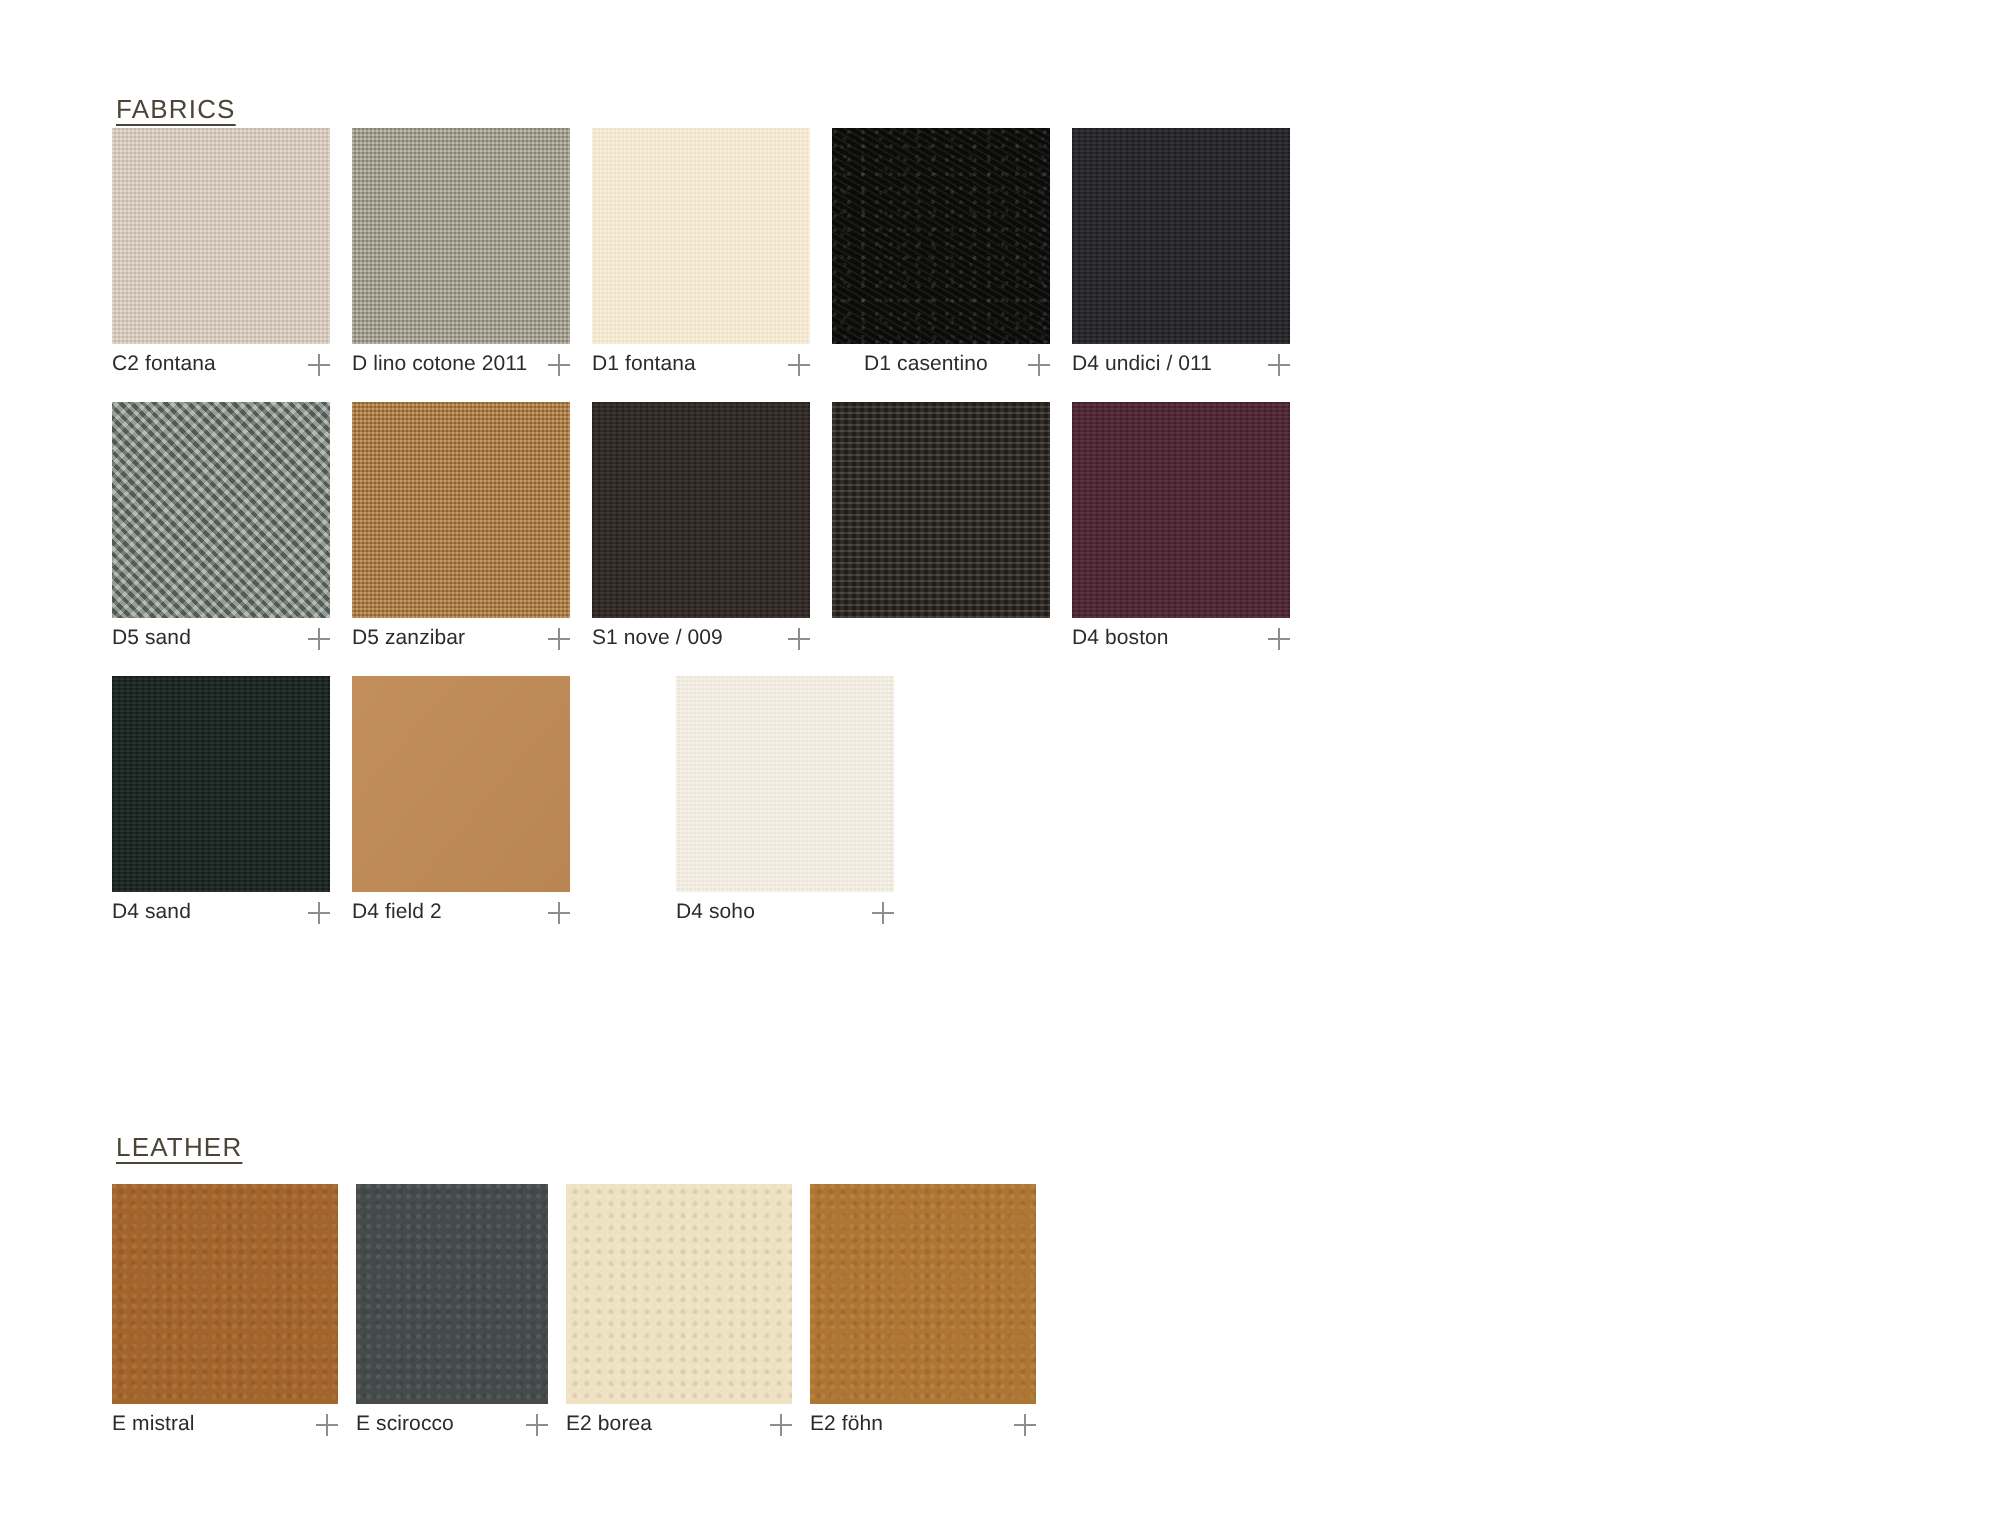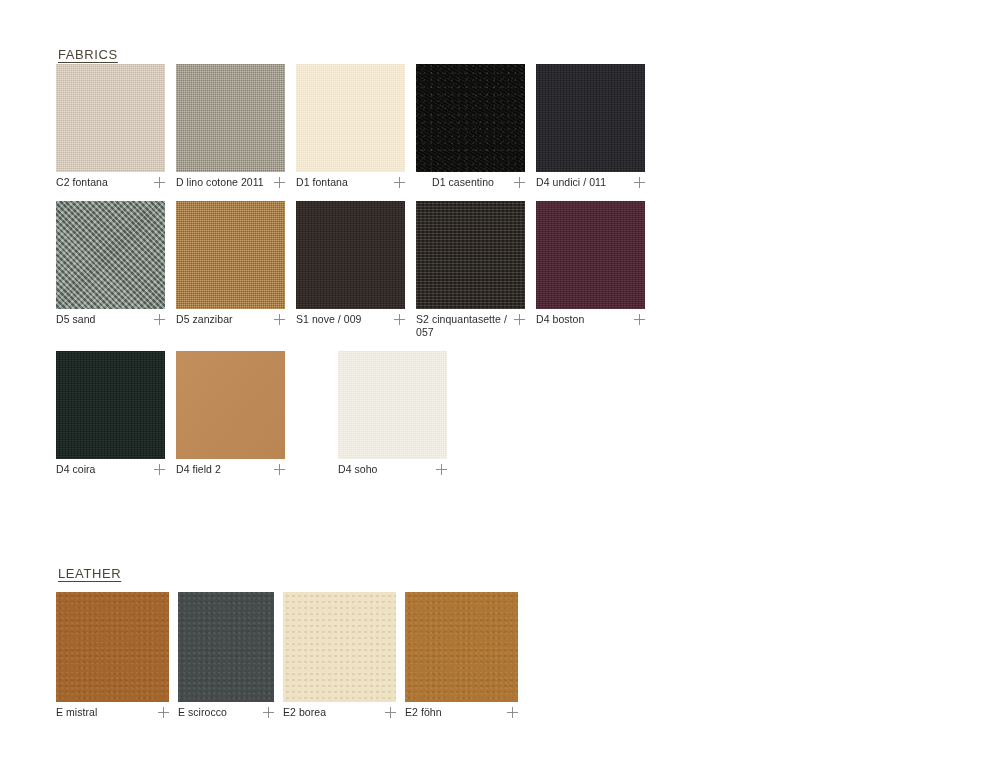--- a/index.html
+++ b/index.html
@@ -221,36 +221,32 @@
       </div>
       <div class="swatch-card" style="width: 109px;">
         <div class="swatch-tile tex-grain" style="height: 108px; background-color: rgb(44, 36, 32);"></div>
         <div class="swatch-label-row">
           <span class="swatch-label">S1 nove / 009</span>
           <span class="plus-icon"></span>
         </div>
       </div>
       <div class="swatch-card" style="width: 109px;">
         <div class="swatch-tile tex-knit" style="height: 108px; background-color: rgb(46, 41, 35);"></div>
-        <div class="swatch-label-row">
-          <span class="swatch-label">S2 cinquantasette / 057</span>
-          <span class="plus-icon"></span>
-        </div>
       </div>
       <div class="swatch-card" style="width: 109px;">
         <div class="swatch-tile tex-grain" style="height: 108px; background-color: rgb(76, 34, 48);"></div>
         <div class="swatch-label-row">
           <span class="swatch-label">D4 boston</span>
           <span class="plus-icon"></span>
         </div>
       </div>
       <div class="swatch-card" style="width: 109px;">
         <div class="swatch-tile tex-grain" style="height: 108px; background-color: rgb(21, 32, 28);"></div>
         <div class="swatch-label-row">
-          <span class="swatch-label">D4 coira</span>
+          <span class="swatch-label">D4 sand</span>
           <span class="plus-icon"></span>
         </div>
       </div>
       <div class="swatch-card" style="width: 109px;">
         <div class="swatch-tile tex-flat" style="height: 108px; background-color: rgb(192, 138, 85);"></div>
         <div class="swatch-label-row">
           <span class="swatch-label">D4 field 2</span>
           <span class="plus-icon"></span>
         </div>
       </div>

